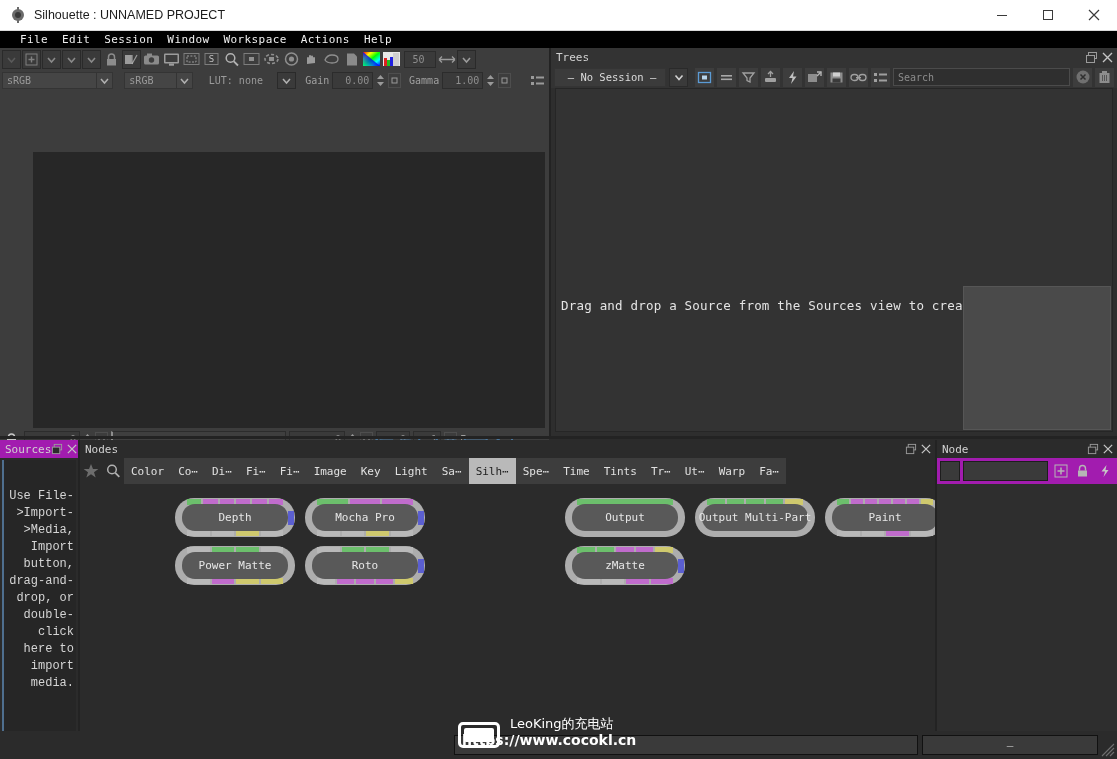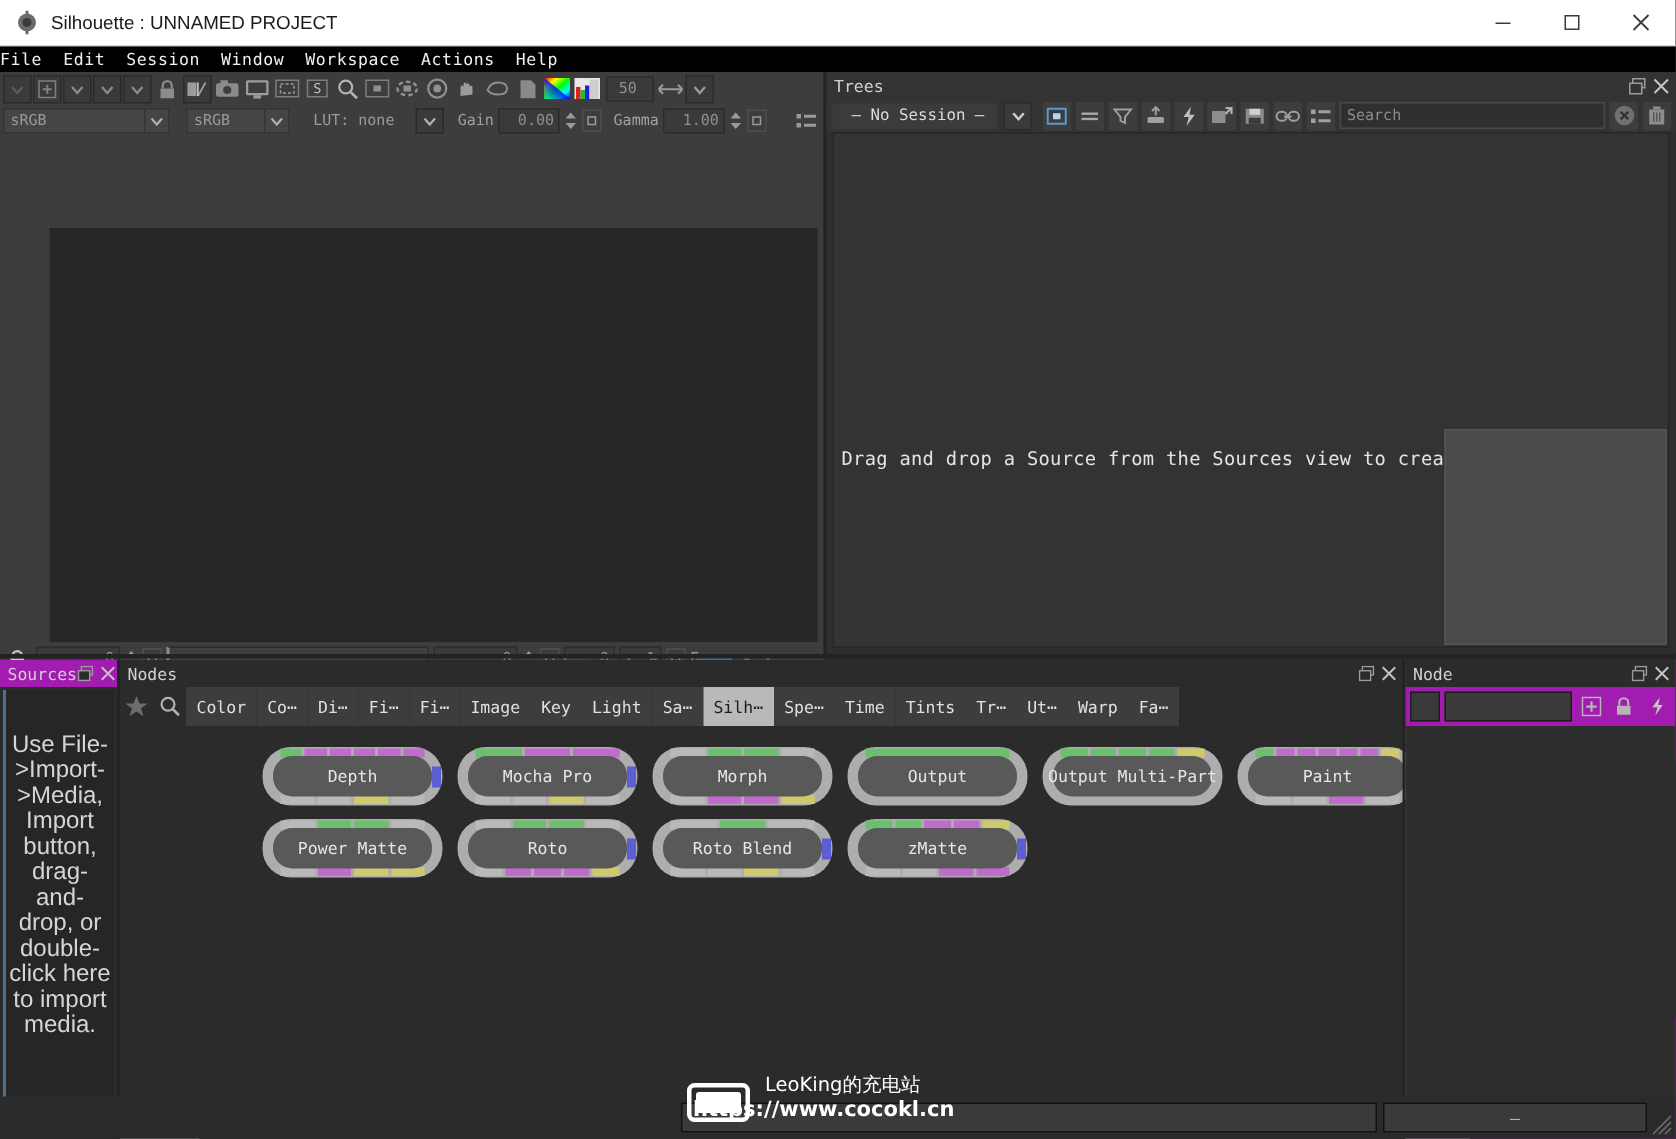--- a/index.html
+++ b/index.html
@@ -11,21 +11,21 @@
              display:flex; align-items:center; border-bottom:1px solid #d8d8d8;}
   #titlebar .tb-icon{ width:16px;height:16px;margin:0 8px 0 10px; position:relative;}
   #titlebar .tb-icon svg{display:block;}
   #titlebar .tb-title{ font-family:"Liberation Sans",sans-serif; font-size:12.5px; color:#1b1b1b; }
   #titlebar .tb-btns{ margin-left:auto; display:flex; height:31px;}
   #titlebar .tb-btn{ width:46px;height:31px;display:flex;align-items:center;justify-content:center;}
   #titlebar .tb-btn svg{display:block;}
 
   
   #menubar{ position:absolute; left:0; top:31px; width:1117px; height:17px; background:#000;
-            display:flex; align-items:center; padding-left:0; }
+            display:flex; align-items:center; padding-left:20px; }
   #menubar .mi{ color:#f0f0f0; font-size:11px; margin-right:14px; letter-spacing:.4px; white-space:nowrap;}
 
   
   .panel-title{ height:18px; background:#333333; display:flex; align-items:center; padding-left:5px;
                 font-size:11px; color:#d2d2d2; }
   .ttl-btns{ margin-left:auto; display:flex; align-items:center; gap:3px; padding-right:3px;}
   .ttl-btns svg{display:block;}
 
   
   #viewer-region{ position:absolute; left:0; top:48px; width:549px; height:388px; background:#3d3d3d; }
@@ -63,22 +63,22 @@
   #trees-mini{ position:absolute; right:1px; bottom:1px; width:148px; height:144px; background:#4a4a4a;
                border:1px solid #565656;}
   .searchbox{ flex:1; height:18px; background:#2f2f2f; border:1px solid #4b4b4b; display:flex; align-items:center;
               padding-left:4px; color:#8c8c8c; font-size:10px;}
 
   
   #sources{ position:absolute; left:0; top:440px; width:78px; height:319px; background:#2b2b2b;}
   #sources .panel-title{ background:#a21caf; }
   #sources-body{ position:absolute; left:2px; top:20px; width:74px; height:277px; background:#262626;
                  border-left:2px solid #4f6f8f;}
-  #sources-text{ padding:28px 2px 0 2px; text-align:center; font-size:16px; color:#d5d5d5; line-height:17px;
-                 font-family:Liberation Sans, sans-serif;}
+  #sources-text{ padding:28px 2px 0 2px; text-align:right; font-size:12px; color:#d5d5d5; line-height:17px;
+                 font-family:Liberation Mono, monospace;}
   #sources-foot{ position:absolute; left:0; bottom:0; width:78px; height:20px; background:#2b2b2b;
                  display:flex; align-items:center; gap:3px; padding-left:2px;}
 
   
   #nodes{ position:absolute; left:80px; top:440px; width:855px; height:319px; background:#2b2b2b;}
   #nodes-tabs{ position:absolute; left:0; top:18px; width:855px; height:26px; background:#2b2b2b;
                display:flex; align-items:center;}
   .ntab{ height:26px; display:flex; align-items:center; justify-content:center; padding:0 7px;
          background:#3d3d3d; color:#e0e0e0; font-size:11px; white-space:nowrap;}
   .ntab.active{ background:#b9b9b9; color:#1c1c1c;}
@@ -727,36 +727,20 @@
         </div>
         <div class="ports bot">
           <div class="port" style="background: rgb(185, 185, 185); flex: 1 1 0%;"></div>
           <div class="port" style="background: rgb(185, 185, 185); flex: 1 1 0%;"></div>
           <div class="port" style="background: rgb(207, 201, 110); flex: 1 1 0%;"></div>
           <div class="port" style="background: rgb(185, 185, 185); flex: 1 1 0%;"></div>
         </div>
         <div class="inner">Depth</div>
         <div class="rightpin"></div>
       </div>
-      <div class="nodecard" style="left: 355px; top: 14px; width: 120px;">
-        <div class="shell"></div>
-        <div class="ports top">
-          <div class="port" style="background: rgb(185, 185, 185); flex: 1 1 0%;"></div>
-          <div class="port" style="background: rgb(108, 191, 108); flex: 1 1 0%;"></div>
-          <div class="port" style="background: rgb(108, 191, 108); flex: 1 1 0%;"></div>
-          <div class="port" style="background: rgb(185, 185, 185); flex: 1 1 0%;"></div>
-        </div>
-        <div class="ports bot">
-          <div class="port" style="background: rgb(185, 185, 185); flex: 1 1 0%;"></div>
-          <div class="port" style="background: rgb(192, 108, 204); flex: 1 1 0%;"></div>
-          <div class="port" style="background: rgb(192, 108, 204); flex: 1 1 0%;"></div>
-          <div class="port" style="background: rgb(207, 201, 110); flex: 1 1 0%;"></div>
-        </div>
-        <div class="inner">Morph</div>
-      </div>
       <div class="nodecard" style="left: 485px; top: 14px; width: 120px;">
         <div class="shell"></div>
         <div class="ports top">
           <div class="port" style="background: rgb(108, 191, 108); flex: 1 1 0%;"></div>
         </div>
         <div class="inner">Output</div>
       </div>
       <div class="nodecard" style="left: 615px; top: 14px; width: 120px;">
         <div class="shell"></div>
         <div class="ports top">
@@ -813,36 +797,20 @@
           <div class="port" style="background: rgb(185, 185, 185); flex: 1 1 0%;"></div>
         </div>
         <div class="ports bot">
           <div class="port" style="background: rgb(185, 185, 185); flex: 1 1 0%;"></div>
           <div class="port" style="background: rgb(192, 108, 204); flex: 1 1 0%;"></div>
           <div class="port" style="background: rgb(192, 108, 204); flex: 1 1 0%;"></div>
           <div class="port" style="background: rgb(192, 108, 204); flex: 1 1 0%;"></div>
           <div class="port" style="background: rgb(207, 201, 110); flex: 1 1 0%;"></div>
         </div>
         <div class="inner">Roto</div>
-        <div class="rightpin"></div>
-      </div>
-      <div class="nodecard" style="left: 355px; top: 62px; width: 120px;">
-        <div class="shell"></div>
-        <div class="ports top">
-          <div class="port" style="background: rgb(185, 185, 185); flex: 1 1 0%;"></div>
-          <div class="port" style="background: rgb(108, 191, 108); flex: 1 1 0%;"></div>
-          <div class="port" style="background: rgb(185, 185, 185); flex: 1 1 0%;"></div>
-        </div>
-        <div class="ports bot">
-          <div class="port" style="background: rgb(185, 185, 185); flex: 1 1 0%;"></div>
-          <div class="port" style="background: rgb(185, 185, 185); flex: 1 1 0%;"></div>
-          <div class="port" style="background: rgb(207, 201, 110); flex: 1 1 0%;"></div>
-          <div class="port" style="background: rgb(185, 185, 185); flex: 1 1 0%;"></div>
-        </div>
-        <div class="inner">Roto Blend</div>
         <div class="rightpin"></div>
       </div>
       <div class="nodecard" style="left: 485px; top: 62px; width: 120px;">
         <div class="shell"></div>
         <div class="ports top">
           <div class="port" style="background: rgb(108, 191, 108); flex: 1 1 0%;"></div>
           <div class="port" style="background: rgb(108, 191, 108); flex: 1 1 0%;"></div>
           <div class="port" style="background: rgb(192, 108, 204); flex: 1 1 0%;"></div>
           <div class="port" style="background: rgb(192, 108, 204); flex: 1 1 0%;"></div>
           <div class="port" style="background: rgb(207, 201, 110); flex: 1 1 0%;"></div>

